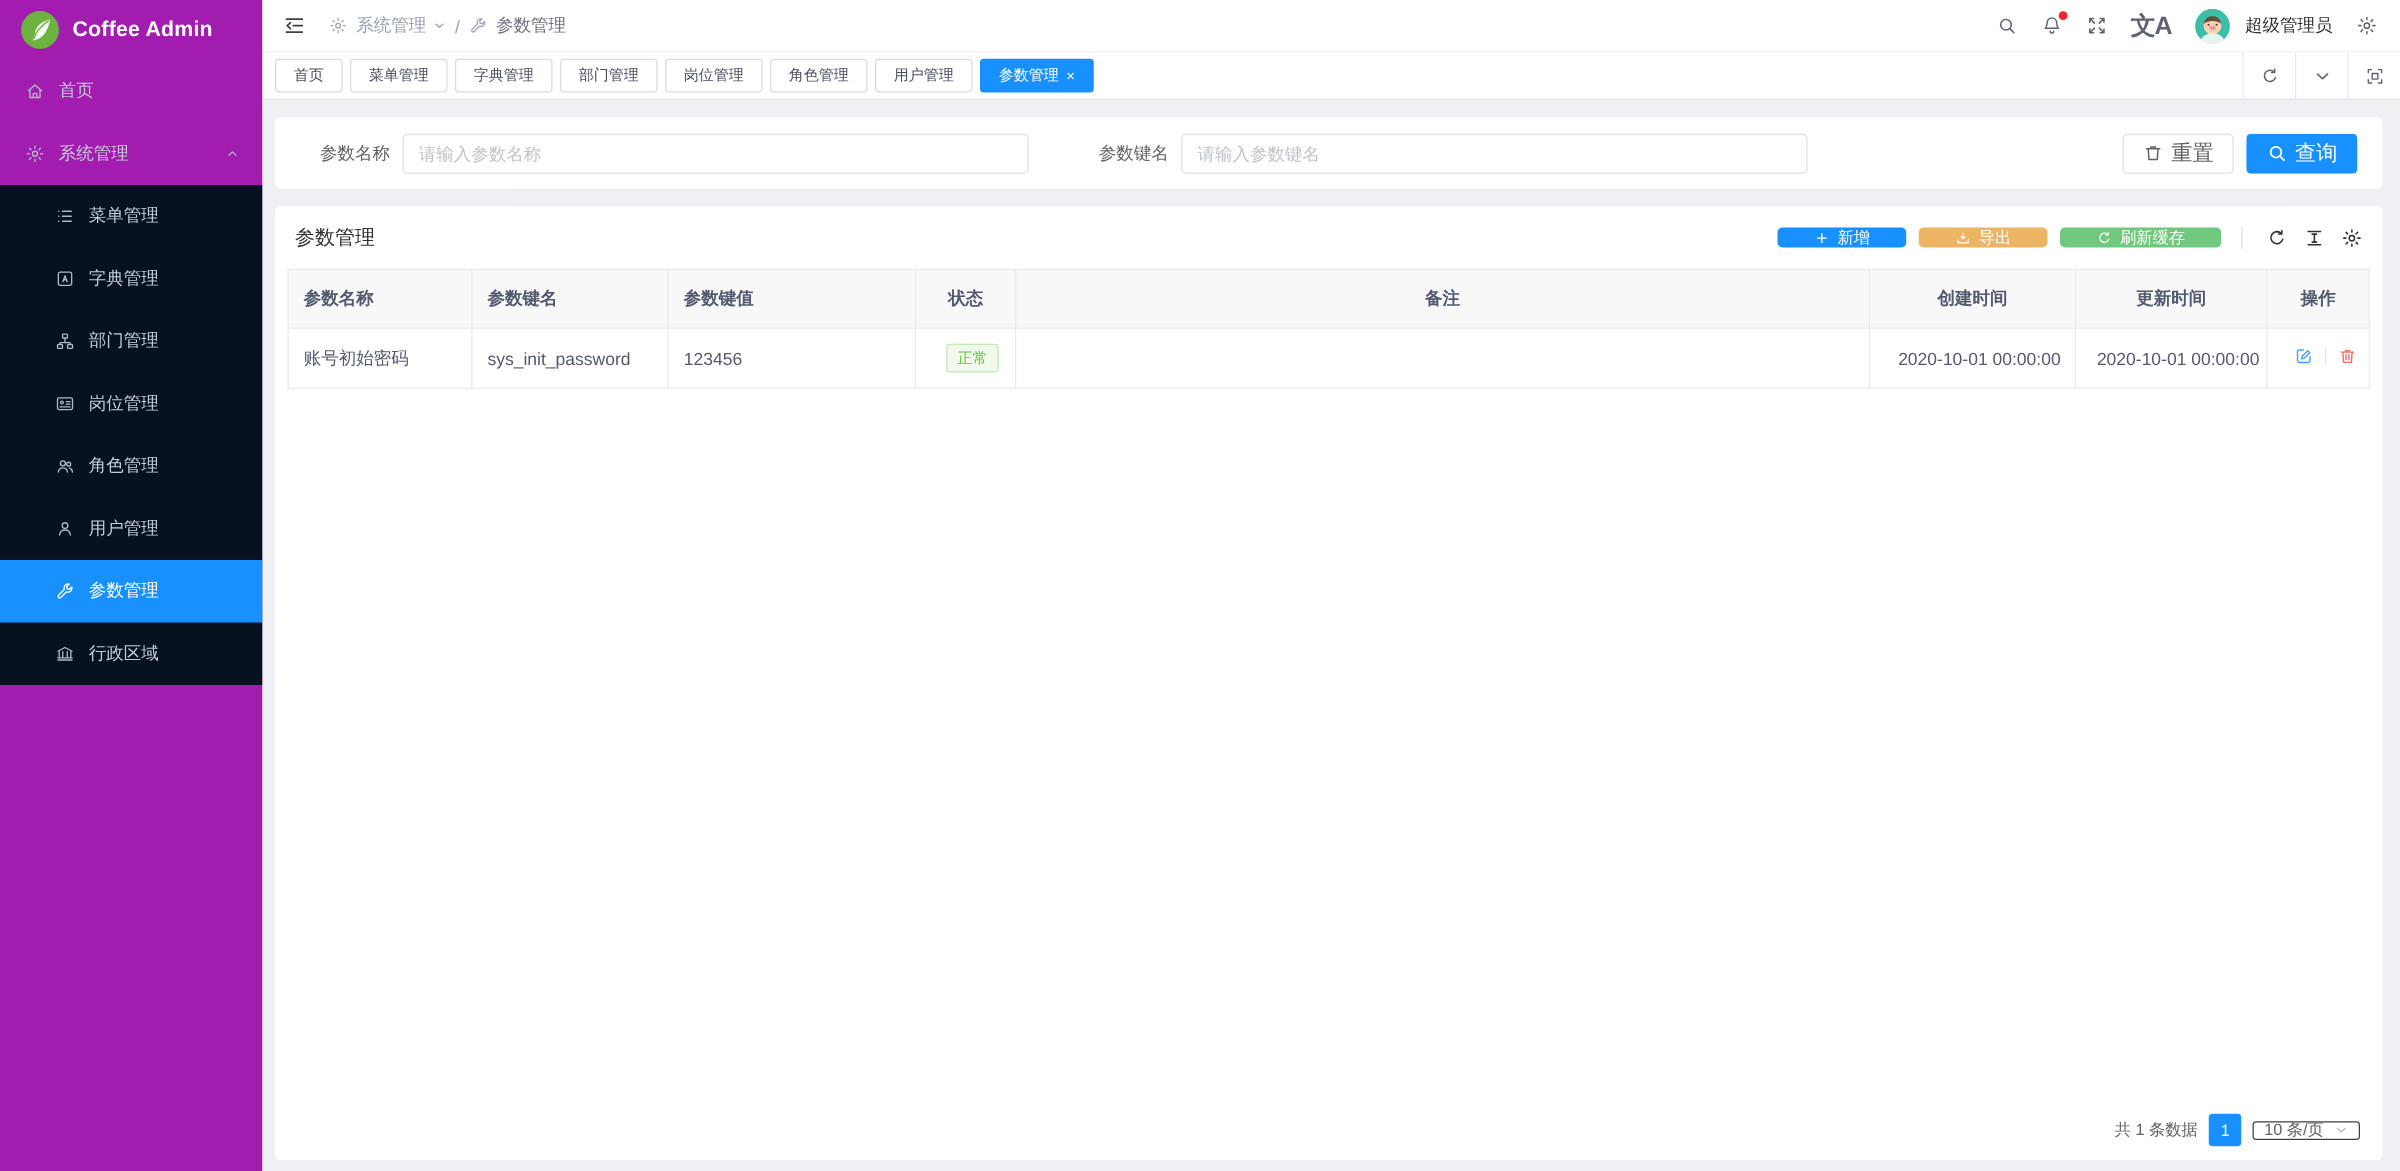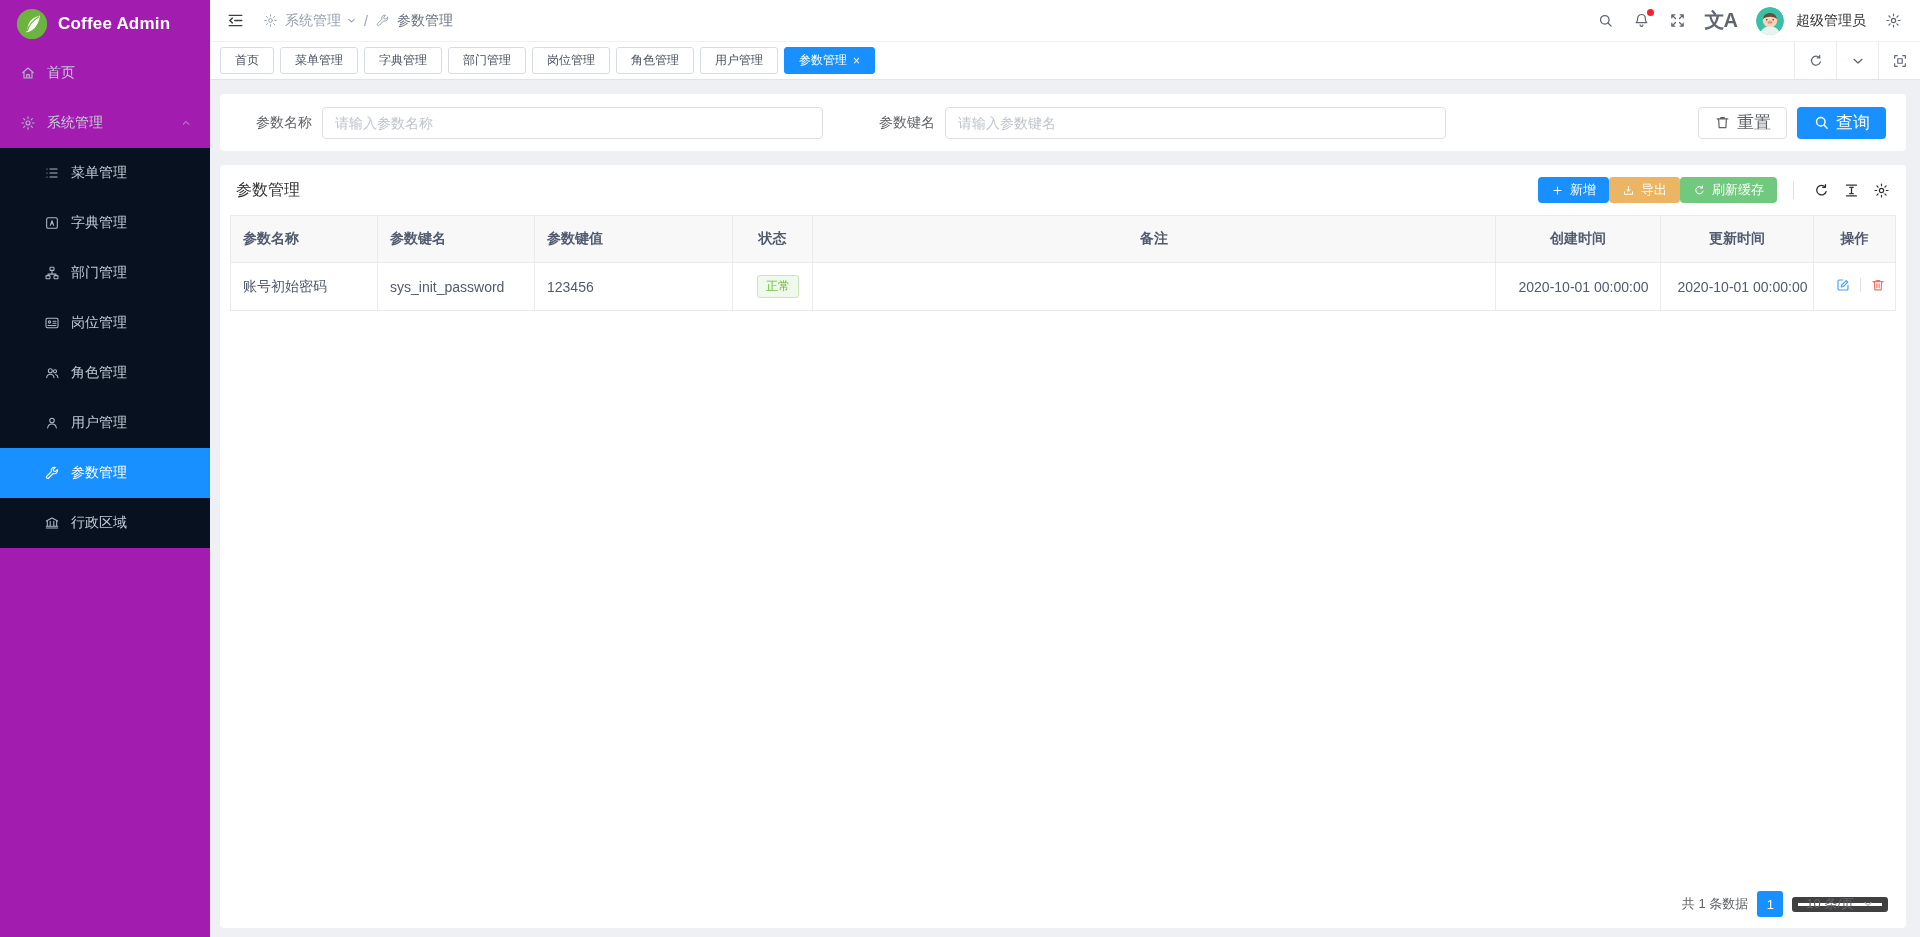--- a/index.html
+++ b/index.html
@@ -55,42 +55,42 @@
   .form-input::placeholder { color:#bfc4cc; }
   .search-actions { margin-left:auto; display:flex; gap:10px; }
   .btn { height:32px; display:inline-flex; align-items:center; gap:6px; padding:0 15px; border-radius:4px; font-size:17px; border:1px solid transparent; background:#fff; cursor:pointer; font-family:inherit; }
   .btn-plain { border-color:#dcdfe6; color:#606266; }
   .btn-primary { background:#1890ff; color:#fff; }
 
   .table-card { background:#fff; border-radius:4px; flex:1; display:flex; flex-direction:column; position:relative; min-height:0; }
   .card-header { height:50px; display:flex; align-items:center; padding:0 16px; flex-shrink:0; }
   .card-title { font-size:16px; color:#303133; }
   .card-actions { margin-left:auto; display:flex; align-items:center; }
-  .btn-sm { height:26px; display:inline-flex; align-items:center; gap:6px; padding:0 13px; border-radius:4px; font-size:13px; color:#fff; border:none; cursor:pointer; font-family:inherit; }
+  .btn-sm { height:16px; display:inline-flex; align-items:center; gap:6px; padding:0 29px; border-radius:4px; font-size:13px; color:#fff; border:none; cursor:pointer; margin-left:10px; font-family:inherit; }
   .btn-add { background:#1890ff; }
   .btn-export { background:#ebb563; }
   .btn-cache { background:#71c97f; }
   .tool-sep { width:1px; height:18px; background:#dcdfe6; margin:0 6px 0 16px; }
   .tool-icon { font-size:17px; color:#303133; margin-left:13px; cursor:pointer; }
 
   .table-wrap { padding:0 10px; }
   table { width:100%; border-collapse:collapse; table-layout:fixed; }
   th,td { border:1px solid #e8eaec; font-size:14px; }
   th { height:47px; background:#f8f8f9; color:#515a6e; font-weight:bold; text-align:center; }
   td { height:48px; color:#515a6e; text-align:center;padding-left:11px; }
   th.al,td.al { text-align:left; padding-left:12px; }
   .tag-success { display:inline-block; padding:2px 8px; font-size:12px; color:#67c23a; background:#f0f9eb; border:1px solid #c6e7b6; border-radius:3px; line-height:17px; }
   .row-ops { display:inline-flex; align-items:center; gap:9px; }
   .op-edit { color:#409eff; font-size:16px; cursor:pointer; }
   .op-sep { width:1px; height:14px; background:#e0e3e9; }
   .op-del { color:#f56c6c; font-size:16px; cursor:pointer; }
 
   .pagination { position:absolute; right:18px; bottom:11px; display:flex; align-items:center; gap:9px; font-size:13px; color:#606266; }
   .page-num { width:26px; height:26px; border-radius:3px; background:#1890ff; color:#fff; display:flex; align-items:center; justify-content:center; cursor:pointer; }
-  .page-size { height:15px; border:6px solid #404040; border-radius:3px; display:flex; align-items:center; gap:8px; padding:0 8px; color:#606266; cursor:pointer; }
+  .page-size { height:15px; border:1px solid #404040; border-radius:3px; display:flex; align-items:center; gap:8px; padding:0 8px; color:#606266; cursor:pointer; }
   .page-size .pv { font-size:12px; color:#b7bcc4; }
 </style>
 </head>
 <body>
 
 <div class="app">
 
   <aside>
     <div class="logo">
       <span class="logo-badge">

